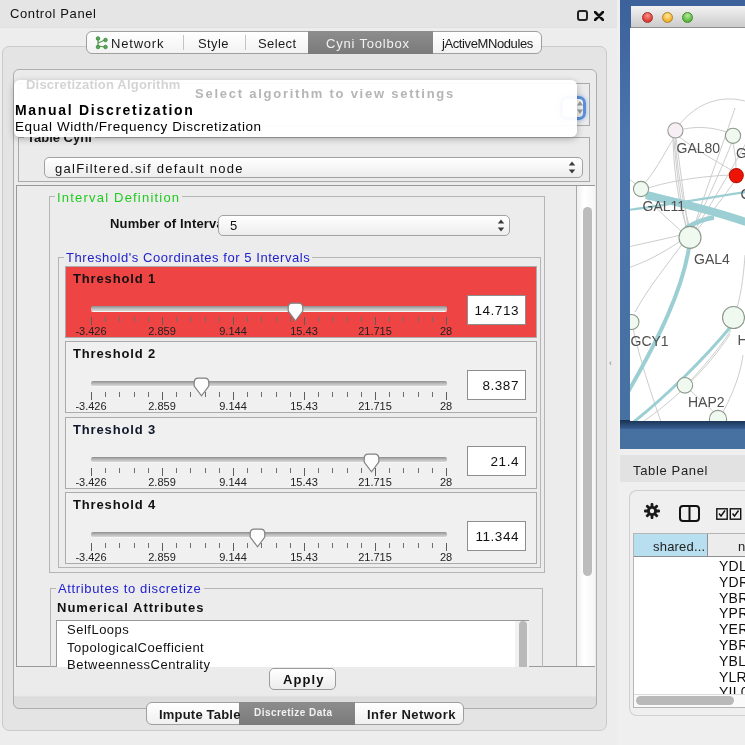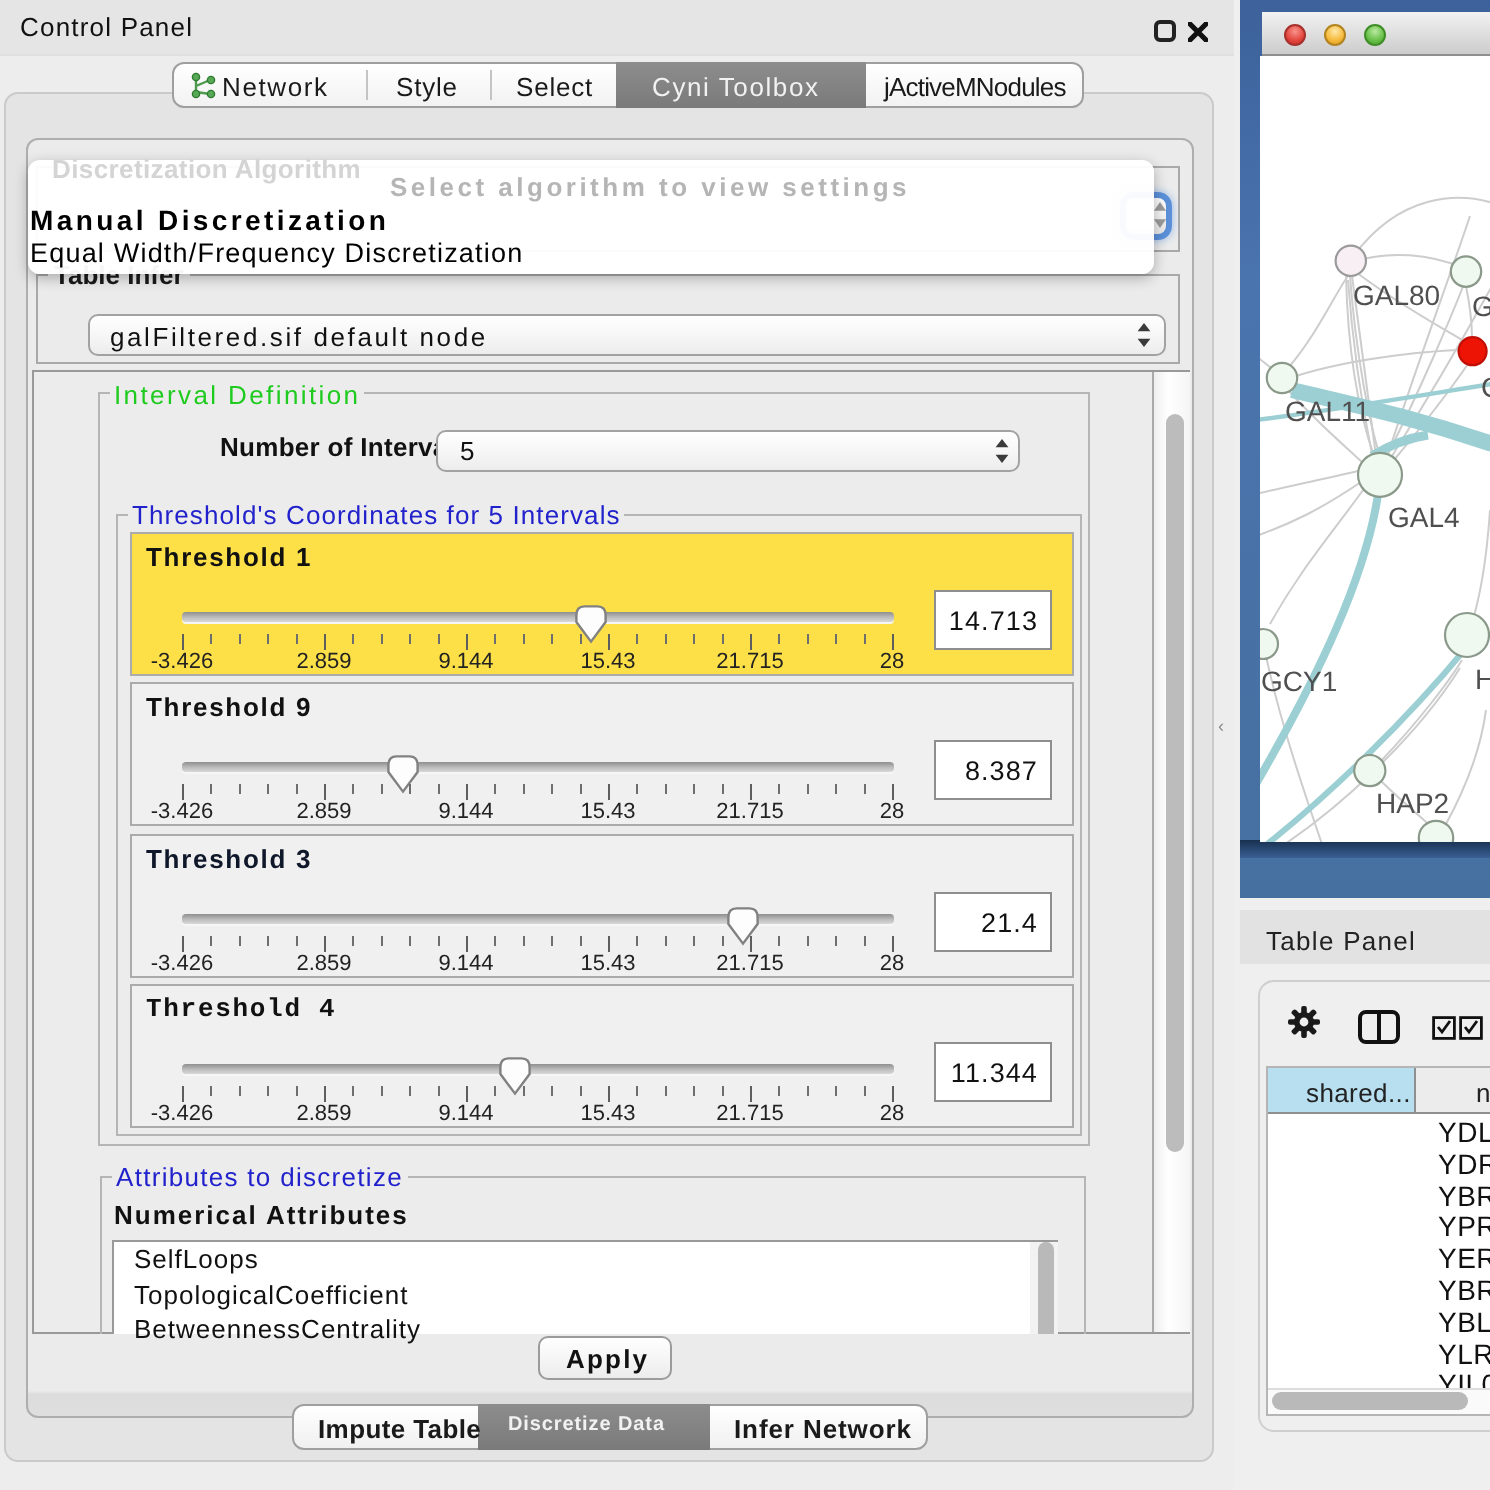--- a/index.html
+++ b/index.html
@@ -34,21 +34,21 @@
     <circle cx="10.5" cy="4" r="1.8" fill="#57a957" stroke="#2e7d2e" stroke-width="0.7"></circle>
     <circle cx="10.5" cy="11" r="1.8" fill="#57a957" stroke="#2e7d2e" stroke-width="0.7"></circle>
   </svg>
   <div class="abs" style="left:111px;top:36px;font-size:13px;letter-spacing:0.8px;color:#1a1a1a;">Network</div>
   <div class="abs" style="left:198px;top:36px;font-size:13px;letter-spacing:0.4px;color:#1a1a1a;">Style</div>
   <div class="abs" style="left:258px;top:36px;font-size:13px;letter-spacing:0.4px;color:#1a1a1a;">Select</div>
   <div class="abs" style="left:326px;top:36px;font-size:13px;letter-spacing:0.8px;color:#f2f2f2;">Cyni Toolbox</div>
   <div class="abs" style="left:442px;top:36px;font-size:13px;letter-spacing:-0.4px;color:#1a1a1a;">jActiveMNodules</div>
 
   <div class="abs" style="left:18px;top:137px;width:572px;height:45px;border:1px solid #a9a9a9;"></div>
-  <div class="abs" style="left:24px;top:130px;padding:0 3px;background:#ebebeb;font-size:13px;font-weight:600;color:#1a1a1a;">Table Infer</div>
+  <div class="abs" style="left:24px;top:130px;padding:0 3px;background:#ebebeb;font-size:13px;font-weight:600;color:#1a1a1a;">Table Cyni</div>
   <div class="abs" style="left:44px;top:157px;width:539px;height:21px;background:linear-gradient(#ffffff,#ededed);border:1px solid #a2a2a2;border-radius:5px;"></div>
   <div class="abs" style="left:55px;top:161px;font-size:13px;letter-spacing:1.3px;color:#111;">galFiltered.sif default node</div>
   <svg class="abs" style="left:568px;top:161px;" width="8" height="13" viewBox="0 0 8 13">
     <path d="M4 0.5 L7.2 4.6 L0.8 4.6 Z" fill="#3a3a3a"></path>
       <path d="M4 12.5 L7.2 8.4 L0.8 8.4 Z" fill="#3a3a3a"></path>
   </svg>
 
   <div class="abs" style="left:16px;top:185px;width:579px;height:482px;border:1px solid #999;background:#ececec;"></div>
 
   <div class="abs" style="left:576px;top:186px;width:19px;height:480px;background:linear-gradient(to right,#efefef,#ffffff 40%,#f5f5f5);border-left:1px solid #aaa;"></div>
@@ -60,39 +60,39 @@
   <div class="abs" style="left:218px;top:215px;width:292px;height:21px;background:linear-gradient(#ffffff,#ededed);border:1px solid #a2a2a2;border-radius:5px;"></div>
   <div class="abs" style="left:230px;top:218px;font-size:13px;color:#111;">5</div>
   <svg class="abs" style="left:497px;top:219px;" width="8" height="13" viewBox="0 0 8 13">
     <path d="M4 0.5 L7.2 4.6 L0.8 4.6 Z" fill="#3a3a3a"></path>
       <path d="M4 12.5 L7.2 8.4 L0.8 8.4 Z" fill="#3a3a3a"></path>
   </svg>
 
   <div class="abs" style="left:58px;top:257px;width:483px;height:311px;border:1px solid #b5b5b5;"></div>
   <div class="abs" style="left:64px;top:250px;padding:0 2px;background:#ececec;font-size:13px;letter-spacing:0.55px;color:#2222cc;">Threshold's Coordinates for 5 Intervals</div>
 
-  <div class="abs" style="left:65px;top:266px;width:472px;height:71.5px;background:#fde047;border:1px solid #ababab;">
+  <div class="abs" style="left:65px;top:266px;width:472px;height:71.5px;background:#ef4444;border:1px solid #ababab;">
     <div class="abs" style="left:7px;top:4px;font-size:13px;font-weight:700;letter-spacing:0.85px;color:#111;">Threshold 1</div>
     <div class="abs" style="left:25px;top:39px;width:356px;height:4.5px;background:linear-gradient(#8f8f8f,#bdbdbd 55%,#d8d8d8);border-radius:2px;box-shadow:0 1px 0 #f6f6f6;"></div>
     <svg class="abs" style="left:221.2px;top:34.5px;" width="17" height="20" viewBox="0 0 17 20">
       <path d="M1.2 9 L1.2 5.6 Q1.2 1.2 5.2 1.2 L11.8 1.2 Q15.8 1.2 15.8 5.6 L15.8 9 L8.5 18.8 Z" fill="#fdfdfd" stroke="#818181" stroke-width="1.2"></path>
     </svg>
     <div class="abs" style="left:25px;top:50px;width:356.5px;height:5px;background:repeating-linear-gradient(to right,#6e6e6e 0 1px,transparent 1px 14.2px);"></div>
     <div class="abs" style="left:25px;top:50px;width:356.5px;height:7.5px;background:repeating-linear-gradient(to right,#5e5e5e 0 1px,transparent 1px 71px);"></div>
     <div class="abs" style="left:25px;top:58px;transform:translateX(-50%);font-size:11px;font-weight:400;color:#222;">-3.426</div>
     <div class="abs" style="left:96px;top:58px;transform:translateX(-50%);font-size:11px;font-weight:400;color:#222;">2.859</div>
     <div class="abs" style="left:167px;top:58px;transform:translateX(-50%);font-size:11px;font-weight:400;color:#222;">9.144</div>
     <div class="abs" style="left:238px;top:58px;transform:translateX(-50%);font-size:11px;font-weight:400;color:#222;">15.43</div>
     <div class="abs" style="left:309px;top:58px;transform:translateX(-50%);font-size:11px;font-weight:400;color:#222;">21.715</div>
     <div class="abs" style="left:380px;top:58px;transform:translateX(-50%);font-size:11px;font-weight:400;color:#222;">28</div>
     <div class="abs" style="left:401px;top:28px;width:59px;height:30px;background:#fff;border:1px solid #8e8e8e;"></div>
     <div class="abs" style="left:401px;top:36px;width:52px;text-align:right;font-size:13.5px;letter-spacing:0.55px;color:#111;">14.713</div>
   </div>
   <div class="abs" style="left:65px;top:341px;width:472px;height:71.5px;background:#f0f0f0;border:1px solid #ababab;">
-    <div class="abs" style="left:7px;top:4px;font-size:13px;font-weight:700;letter-spacing:0.85px;color:#111;">Threshold 9</div>
+    <div class="abs" style="left:7px;top:4px;font-size:13px;font-weight:700;letter-spacing:0.85px;color:#111;">Threshold 2</div>
     <div class="abs" style="left:25px;top:39px;width:356px;height:4.5px;background:linear-gradient(#8f8f8f,#bdbdbd 55%,#d8d8d8);border-radius:2px;box-shadow:0 1px 0 #f6f6f6;"></div>
     <svg class="abs" style="left:126.5px;top:34.5px;" width="17" height="20" viewBox="0 0 17 20">
       <path d="M1.2 9 L1.2 5.6 Q1.2 1.2 5.2 1.2 L11.8 1.2 Q15.8 1.2 15.8 5.6 L15.8 9 L8.5 18.8 Z" fill="#fdfdfd" stroke="#818181" stroke-width="1.2"></path>
     </svg>
     <div class="abs" style="left:25px;top:50px;width:356.5px;height:5px;background:repeating-linear-gradient(to right,#6e6e6e 0 1px,transparent 1px 14.2px);"></div>
     <div class="abs" style="left:25px;top:50px;width:356.5px;height:7.5px;background:repeating-linear-gradient(to right,#5e5e5e 0 1px,transparent 1px 71px);"></div>
     <div class="abs" style="left:25px;top:58px;transform:translateX(-50%);font-size:11px;font-weight:400;color:#222;">-3.426</div>
     <div class="abs" style="left:96px;top:58px;transform:translateX(-50%);font-size:11px;font-weight:400;color:#222;">2.859</div>
     <div class="abs" style="left:167px;top:58px;transform:translateX(-50%);font-size:11px;font-weight:400;color:#222;">9.144</div>
     <div class="abs" style="left:238px;top:58px;transform:translateX(-50%);font-size:11px;font-weight:400;color:#222;">15.43</div>
@@ -112,21 +112,21 @@
     <div class="abs" style="left:25px;top:58px;transform:translateX(-50%);font-size:11px;font-weight:400;color:#222;">-3.426</div>
     <div class="abs" style="left:96px;top:58px;transform:translateX(-50%);font-size:11px;font-weight:400;color:#222;">2.859</div>
     <div class="abs" style="left:167px;top:58px;transform:translateX(-50%);font-size:11px;font-weight:400;color:#222;">9.144</div>
     <div class="abs" style="left:238px;top:58px;transform:translateX(-50%);font-size:11px;font-weight:400;color:#222;">15.43</div>
     <div class="abs" style="left:309px;top:58px;transform:translateX(-50%);font-size:11px;font-weight:400;color:#222;">21.715</div>
     <div class="abs" style="left:380px;top:58px;transform:translateX(-50%);font-size:11px;font-weight:400;color:#222;">28</div>
     <div class="abs" style="left:401px;top:28px;width:59px;height:30px;background:#fff;border:1px solid #8e8e8e;"></div>
     <div class="abs" style="left:401px;top:36px;width:52px;text-align:right;font-size:13.5px;letter-spacing:0.55px;color:#111;">21.4</div>
   </div>
   <div class="abs" style="left:65px;top:492px;width:472px;height:71.5px;background:#f0f0f0;border:1px solid #ababab;">
-    <div class="abs" style="left:7px;top:4px;font-size:13px;font-weight:700;letter-spacing:0.85px;color:#111;font-family:Liberation Mono, monospace;">Threshold 4</div>
+    <div class="abs" style="left:7px;top:4px;font-size:13px;font-weight:700;letter-spacing:0.85px;color:#111;">Threshold 4</div>
     <div class="abs" style="left:25px;top:39px;width:356px;height:4.5px;background:linear-gradient(#8f8f8f,#bdbdbd 55%,#d8d8d8);border-radius:2px;box-shadow:0 1px 0 #f6f6f6;"></div>
     <svg class="abs" style="left:183.3px;top:34.5px;" width="17" height="20" viewBox="0 0 17 20">
       <path d="M1.2 9 L1.2 5.6 Q1.2 1.2 5.2 1.2 L11.8 1.2 Q15.8 1.2 15.8 5.6 L15.8 9 L8.5 18.8 Z" fill="#fdfdfd" stroke="#818181" stroke-width="1.2"></path>
     </svg>
     <div class="abs" style="left:25px;top:50px;width:356.5px;height:5px;background:repeating-linear-gradient(to right,#6e6e6e 0 1px,transparent 1px 14.2px);"></div>
     <div class="abs" style="left:25px;top:50px;width:356.5px;height:7.5px;background:repeating-linear-gradient(to right,#5e5e5e 0 1px,transparent 1px 71px);"></div>
     <div class="abs" style="left:25px;top:58px;transform:translateX(-50%);font-size:11px;font-weight:400;color:#222;">-3.426</div>
     <div class="abs" style="left:96px;top:58px;transform:translateX(-50%);font-size:11px;font-weight:400;color:#222;">2.859</div>
     <div class="abs" style="left:167px;top:58px;transform:translateX(-50%);font-size:11px;font-weight:400;color:#222;">9.144</div>
     <div class="abs" style="left:238px;top:58px;transform:translateX(-50%);font-size:11px;font-weight:400;color:#222;">15.43</div>

